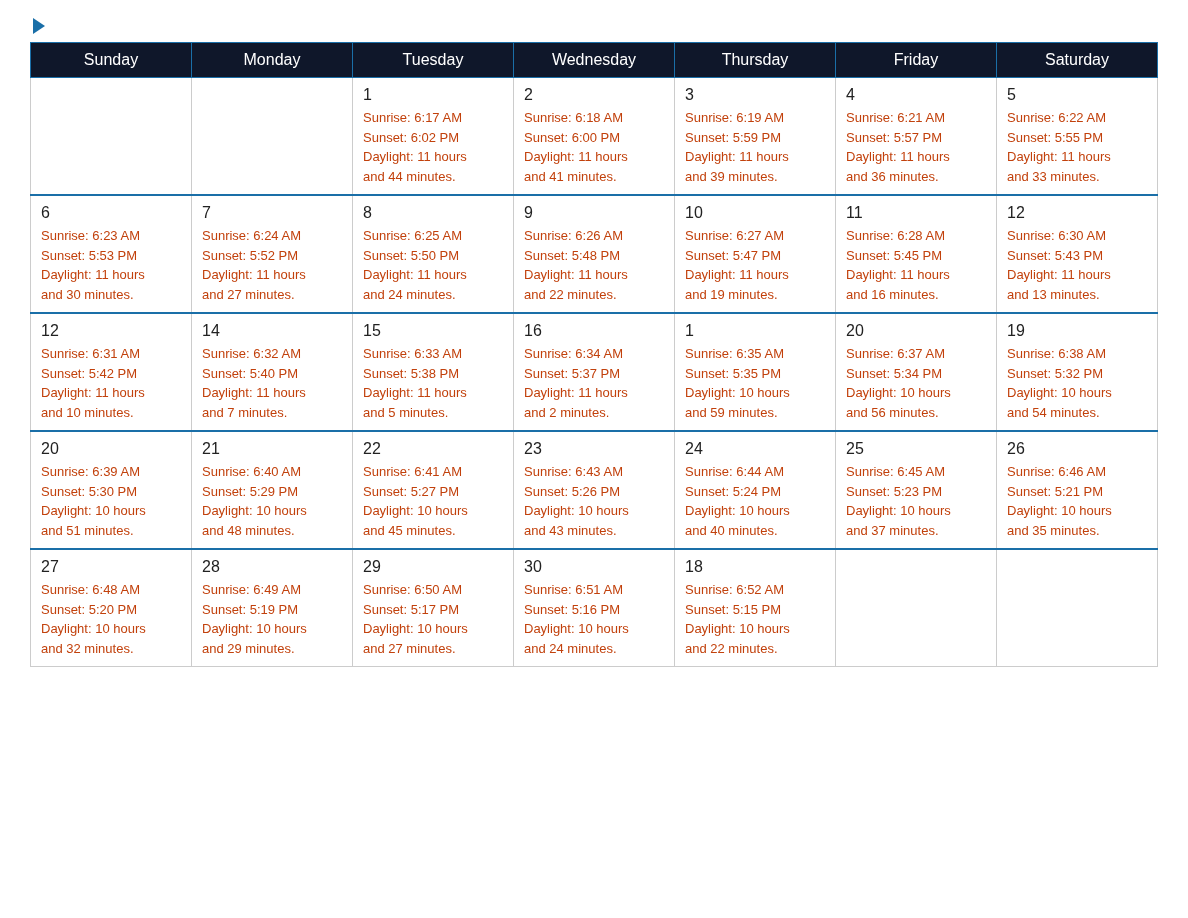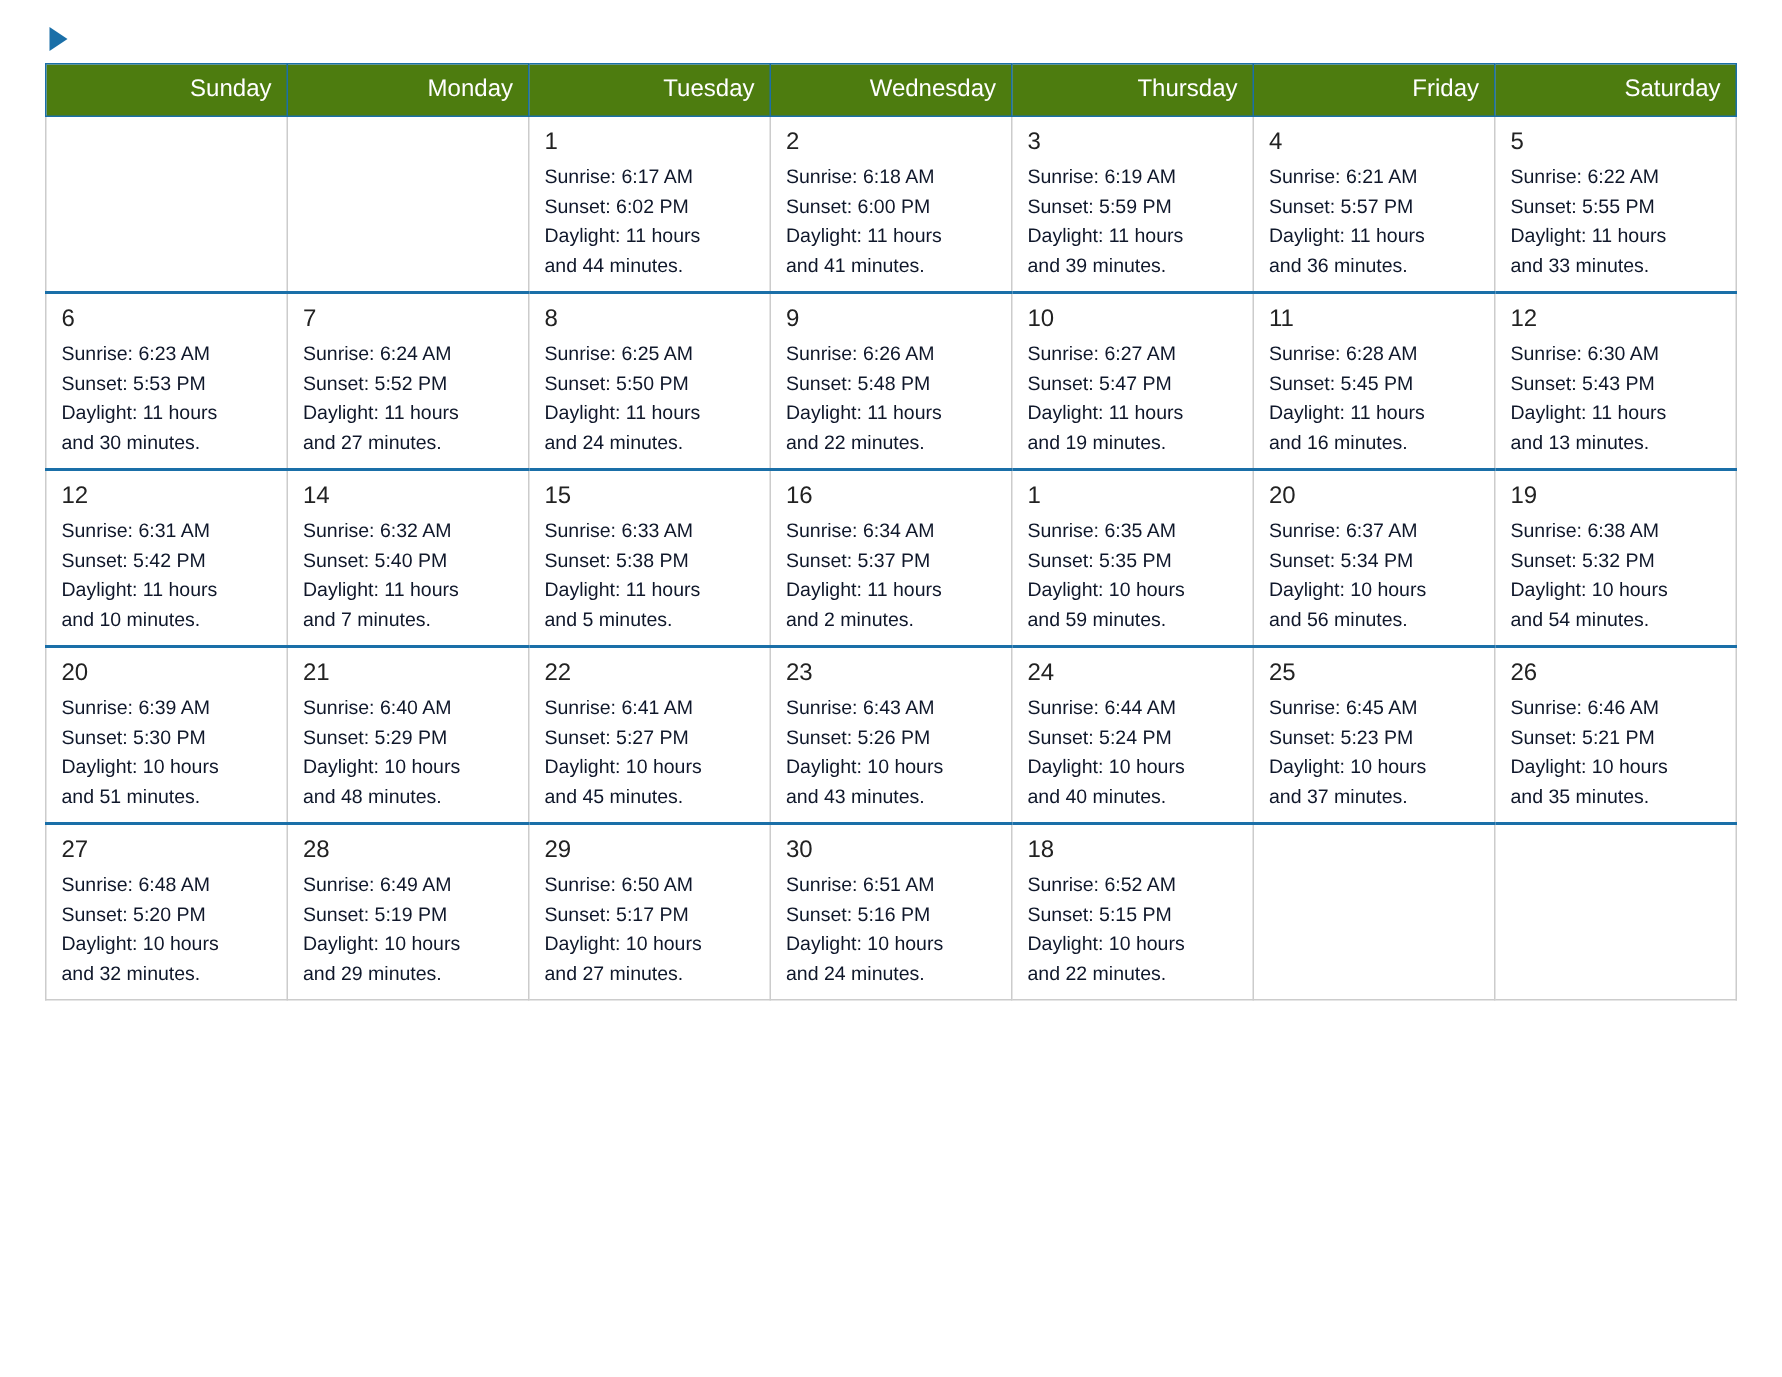--- a/index.html
+++ b/index.html
@@ -34,47 +34,47 @@
       font-size: 22px;
       color: #555;
       margin-top: 4px;
     }
     .calendar {
       width: 100%;
       border-collapse: collapse;
       margin-top: 10px;
     }
     .calendar th {
-      background-color: #4d7c0f;
+      background-color: #0f172a;
       color: #fff;
       padding: 8px 10px;
       font-size: 16px;
       font-weight: normal;
-      text-align: right;
+      text-align: center;
       border: 1px solid #1a6fa8;
     }
     .calendar td {
       vertical-align: top;
       border: 1px solid #ccc;
       padding: 8px 10px;
       width: 14.28%;
       min-height: 110px;
       font-size: 13px;
       color: #333;
     }
     .calendar td .day-num {
       font-size: 16px;
       font-weight: normal;
       color: #222;
       display: block;
       margin-bottom: 4px;
     }
     .calendar td .day-info {
       font-size: 13px;
-      color: #0f172a;
+      color: #c2410c;
       line-height: 1.5;
     }
     .calendar tr td {
       border-top: 2px solid #1a6fa8;
     }
     .calendar tbody tr:first-child td {
       border-top: 1px solid #ccc;
     }
     .empty-cell {
       background: #fff;

